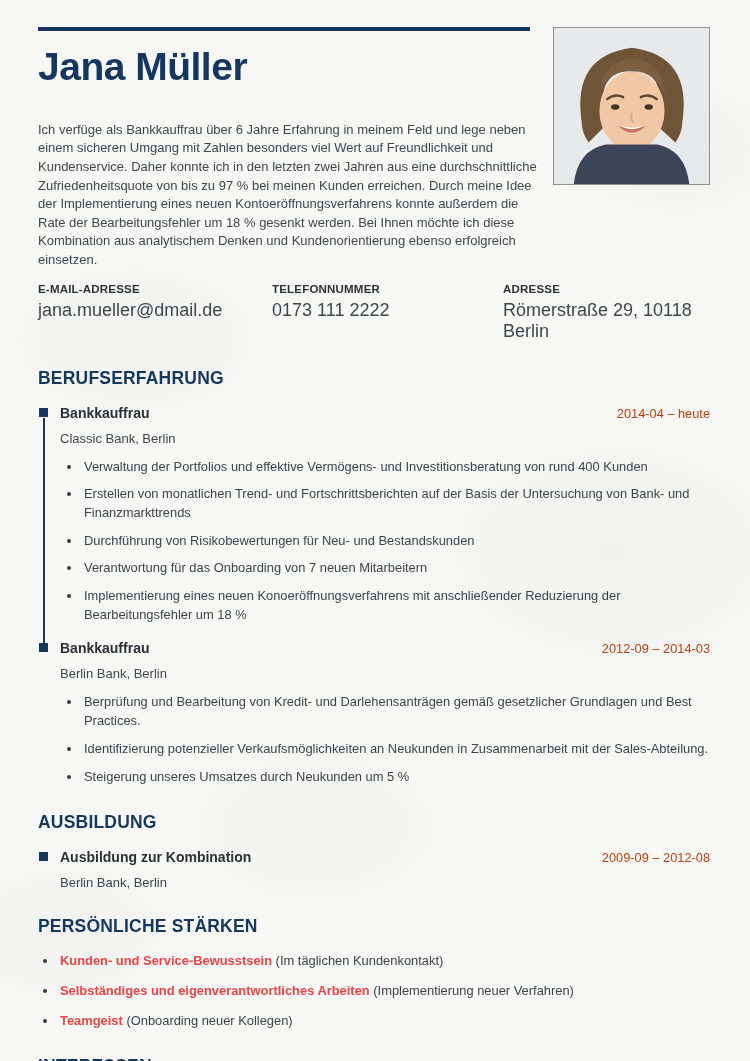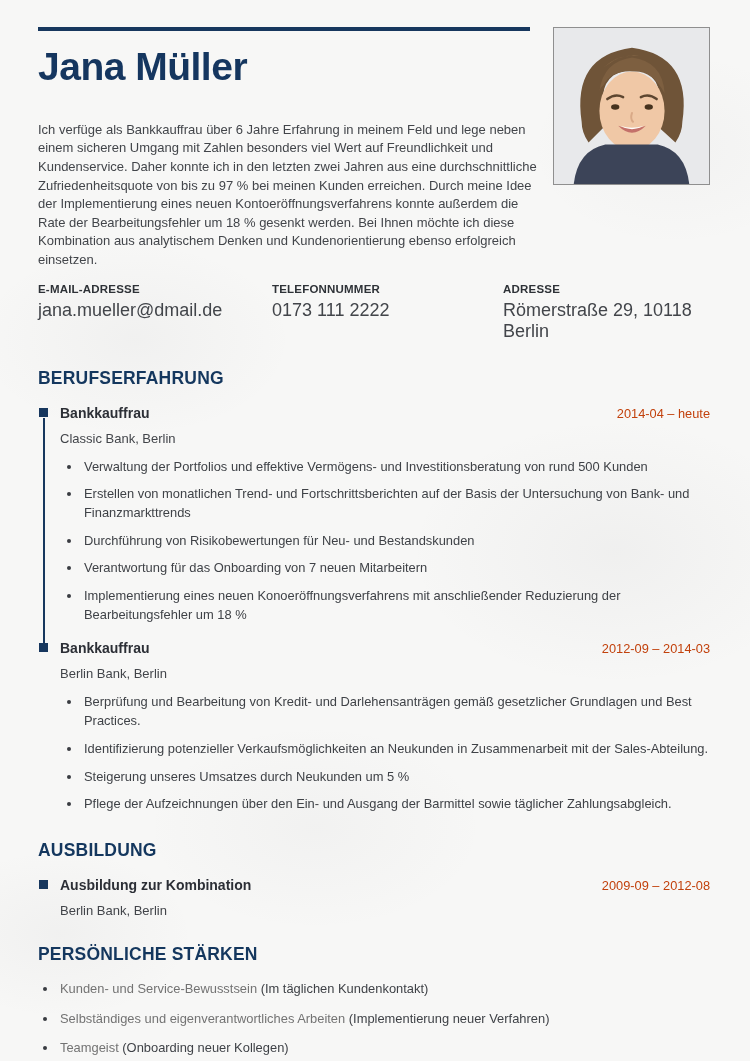--- a/index.html
+++ b/index.html
@@ -94,21 +94,21 @@
   }
   li.bullet-item:last-child { margin-bottom:0; }
   .dot {
     position:absolute; left:7px; top:7px;
     width:4px; height:4px; border-radius:50%;
     background:#393c41;
   }
   ul.flat-list { margin-top:15px; list-style:none; }
   ul.flat-list li.bullet-item { padding-left:22px; margin-bottom:11px; }
   ul.flat-list .dot { left:5px; }
-  .strength-label { font-weight:normal; color:#737373; }
+  .strength-label { font-weight:bold; color:#ef4444; }
 </style>
 </head>
 <body>
 
 <div class="page">
 
   <div class="top-rule"></div>
 
   <div class="photo-frame">
     <svg viewBox="0 0 157 158" aria-hidden="true">
@@ -152,39 +152,38 @@
   <div>
       <div class="entry">
         <span class="timeline-line"></span>
         <span class="marker"></span>
         <div class="entry-head">
           <h3 class="role">Bankkauffrau</h3>
           <span class="period">2014-04 – heute</span>
         </div>
         <div class="company">Classic Bank, Berlin</div>
         <ul class="bullets">
-          <li class="bullet-item"><span class="dot"></span><span>Verwaltung der Portfolios und effektive Vermögens- und Investitionsberatung von rund 500 Kunden</span></li>
+          <li class="bullet-item"><span class="dot"></span><span>Verwaltung der Portfolios und effektive Vermögens- und Investitionsberatung von rund 400 Kunden</span></li>
           <li class="bullet-item"><span class="dot"></span><span>Erstellen von monatlichen Trend- und Fortschrittsberichten auf der Basis der Untersuchung von Bank- und Finanzmarkttrends</span></li>
           <li class="bullet-item"><span class="dot"></span><span>Durchführung von Risikobewertungen für Neu- und Bestandskunden</span></li>
           <li class="bullet-item"><span class="dot"></span><span>Verantwortung für das Onboarding von 7 neuen Mitarbeitern</span></li>
           <li class="bullet-item"><span class="dot"></span><span>Implementierung eines neuen Konoeröffnungsverfahrens mit anschließender Reduzierung der Bearbeitungsfehler um 18 %</span></li>
         </ul>
       </div>
       <div class="entry">
         <span class="marker"></span>
         <div class="entry-head">
           <h3 class="role">Bankkauffrau</h3>
           <span class="period">2012-09 – 2014-03</span>
         </div>
         <div class="company">Berlin Bank, Berlin</div>
         <ul class="bullets">
           <li class="bullet-item"><span class="dot"></span><span>Berprüfung und Bearbeitung von Kredit- und Darlehensanträgen gemäß gesetzlicher Grundlagen und Best Practices.</span></li>
           <li class="bullet-item"><span class="dot"></span><span>Identifizierung potenzieller Verkaufsmöglichkeiten an Neukunden in Zusammenarbeit mit der Sales-Abteilung.</span></li>
           <li class="bullet-item"><span class="dot"></span><span>Steigerung unseres Umsatzes durch Neukunden um 5 %</span></li>
-          <li class="bullet-item"><span class="dot"></span><span>Pflege der Aufzeichnungen über den Ein- und Ausgang der Barmittel sowie täglicher Zahlungsabgleich.</span></li>
         </ul>
       </div>
     </div>
 
   <h2 class="section-title">AUSBILDUNG</h2>
   <div>
       <div class="entry">
         <span class="marker"></span>
         <div class="entry-head">
           <h3 class="role">Ausbildung zur Kombination</h3>

